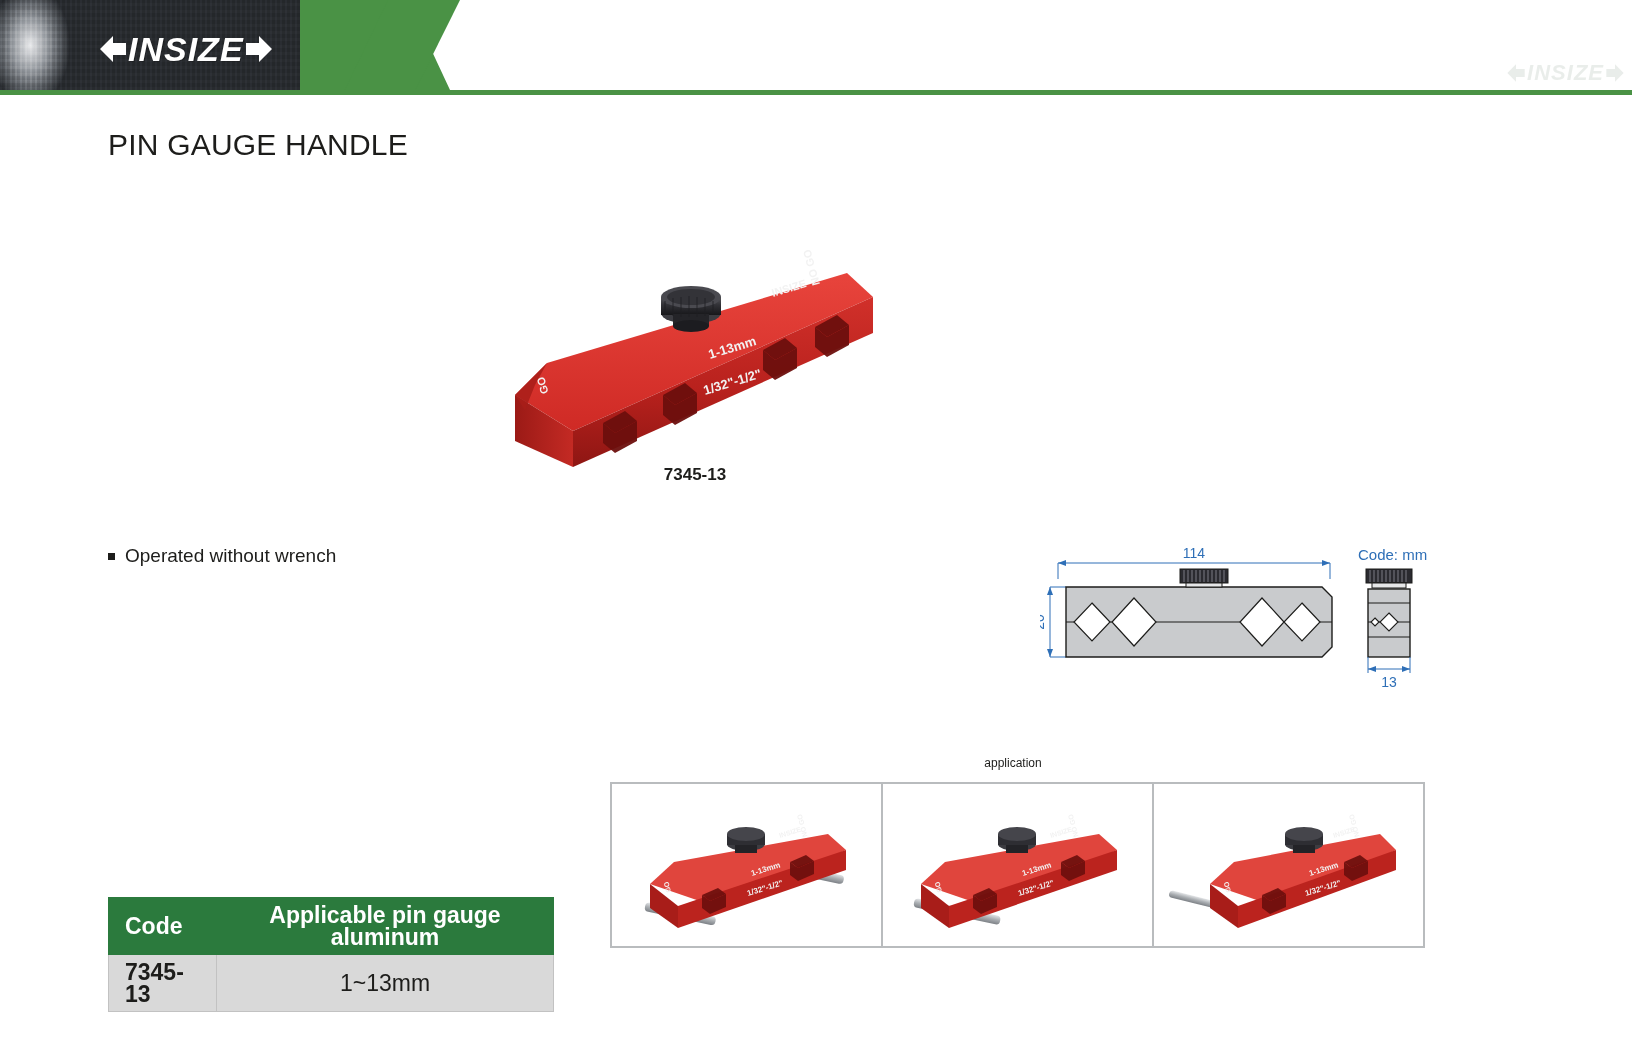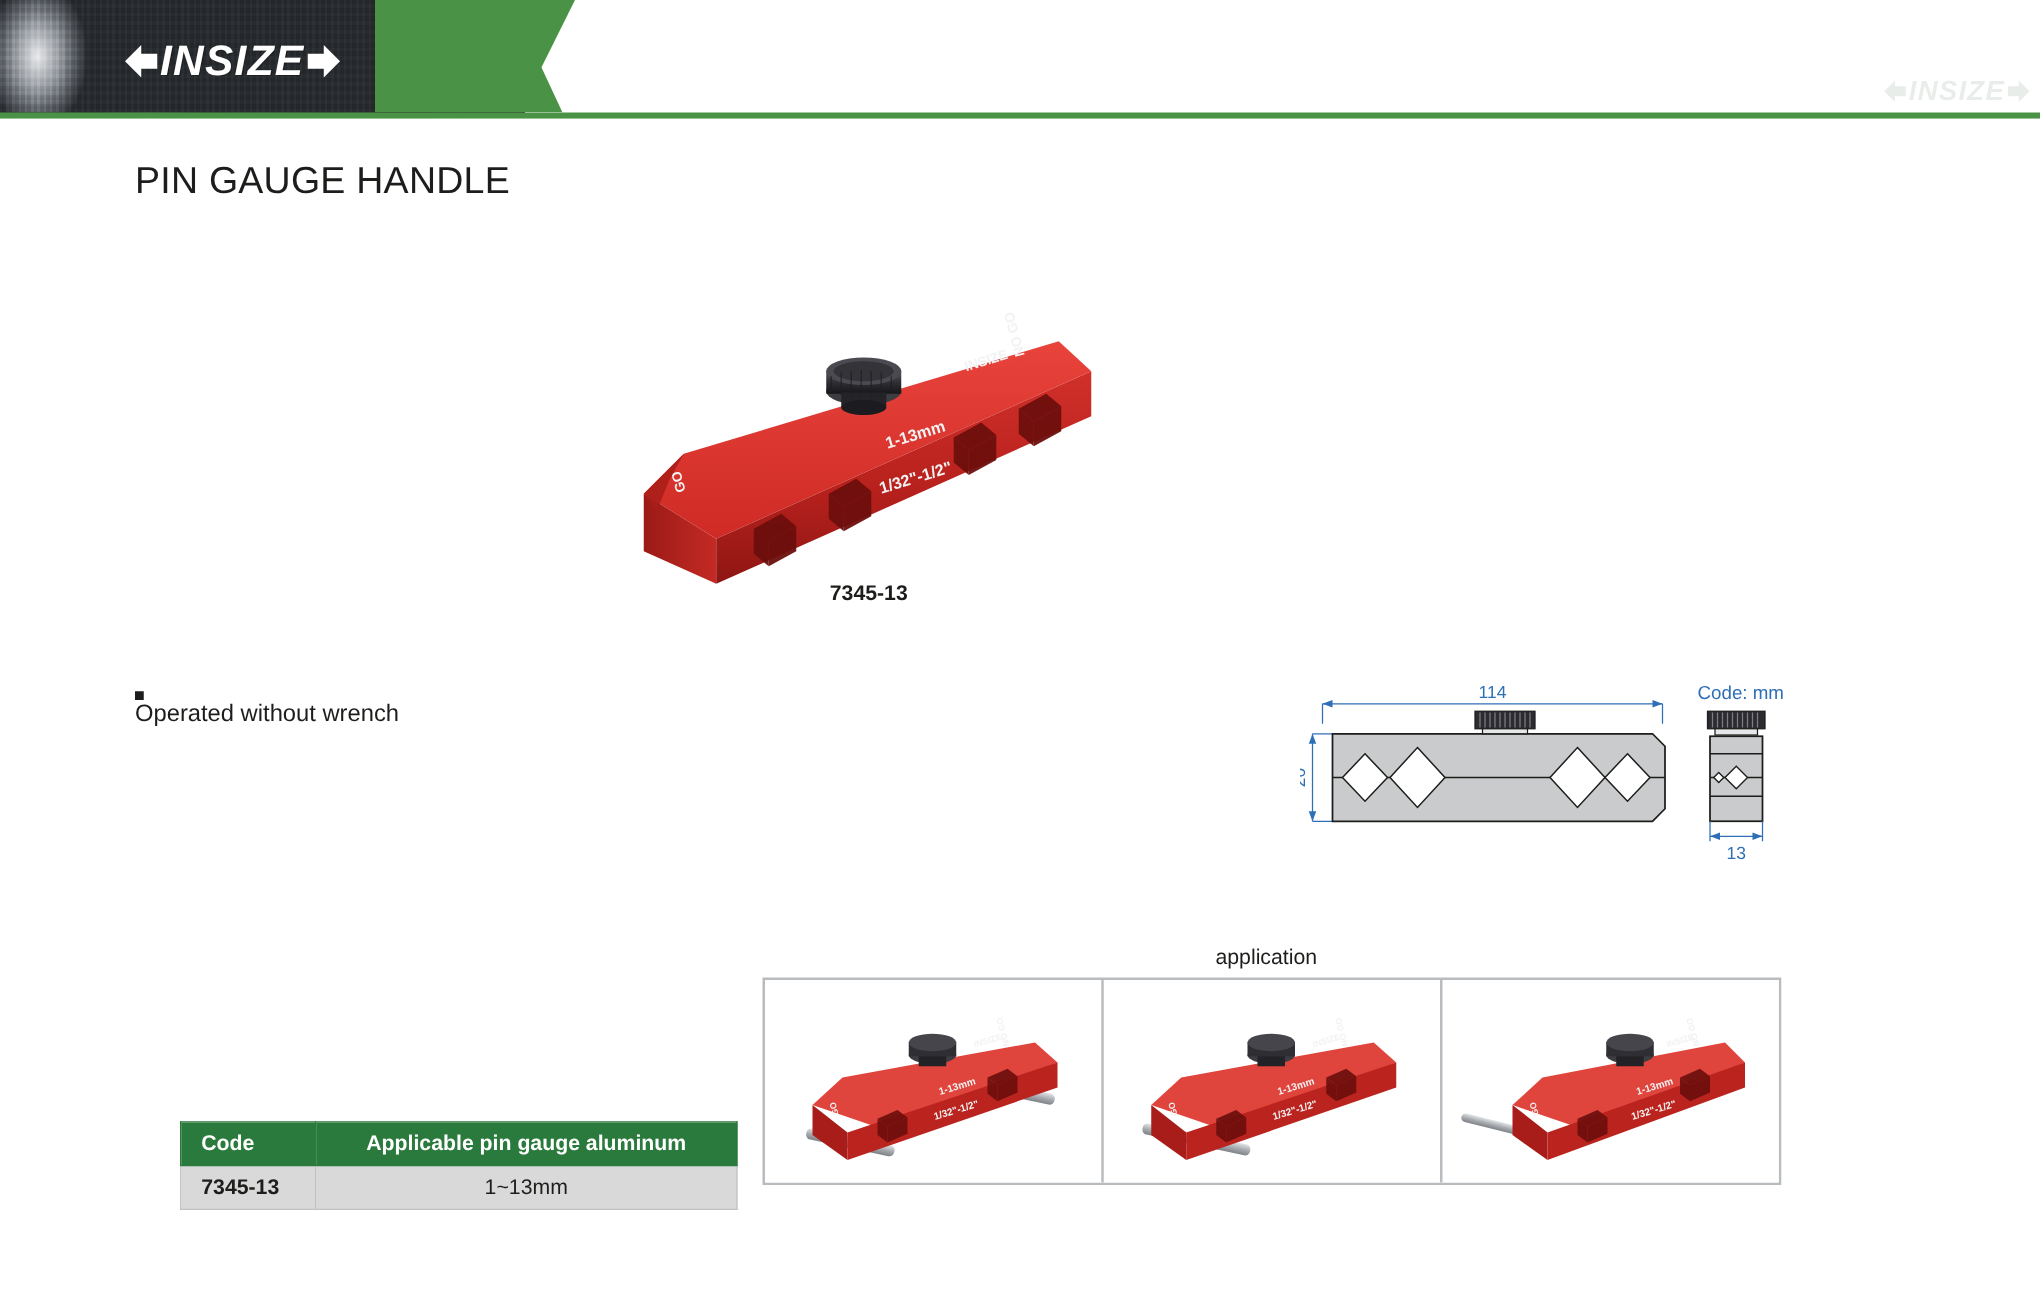--- a/index.html
+++ b/index.html
@@ -89,56 +89,56 @@
   .product-caption {
     position:absolute; left:495px; top:465px; width:400px;
     text-align:center; font-size:17px; font-weight:bold; color:#1d1d1b;
   }
 
   
   .features {
     position:absolute; left:108px; top:544px; width:420px;
   }
   .feature-item {
-    display:flex; align-items:flex-start; gap:0;
-    font-size:19px; color:#1d1d1b; margin-bottom:6px; line-height:24px;flex-direction:column;
+    display:flex; align-items:flex-start; gap:10px;
+    font-size:19px; color:#1d1d1b; margin-bottom:6px; line-height:24px;
   }
   .bullet-sq {
     width:7px; height:7px; background:#1d1d1b; margin-top:9px; flex:0 0 auto;
   }
 
   
   .tech-drawing {
     position:absolute; left:1040px; top:545px; width:420px; height:150px;text-align:right;
   }
   .unit-label {
     position:absolute; left:1358px; top:546px;
     font-size:15px; color:#2e6fb7; font-weight:normal;
   }
 
   
   .application-label {
     position:absolute; left:918px; top:756px; width:190px;
-    text-align:center; font-size:17px; color:#1d1d1b;
+    text-align:center; font-size:12px; color:#1d1d1b;
   }
   .application-strip {
     position:absolute; left:610px; top:782px; width:815px; height:166px;
     border:2px solid #b9bcbe; background:#fdfdfd;
     display:flex;
   }
   .app-cell {
     flex:1 1 0; position:relative; background:#fff;
     display:flex; align-items:center; justify-content:center;
   }
   .app-cell + .app-cell { border-left:2px solid #b9bcbe; }
 
   
   .spec-table {
     position:absolute; left:108px; top:897px;
-    border-collapse:collapse; font-size:17px;margin-left:36px;
+    border-collapse:collapse; font-size:23px;
   }
   .spec-table th {
     background:#2b7a3d; color:#ffffff; font-weight:bold;
     padding:6px 14px; text-align:center; border:1px solid #2b7a3d;
     line-height:22px;
   }
   .spec-table th.col-code { width:108px; text-align:left; padding-left:16px;}
   .spec-table th.col-diam { width:337px; }
   .spec-table td {
     background:#d9d9d9; color:#1d1d1b; font-weight:bold;

